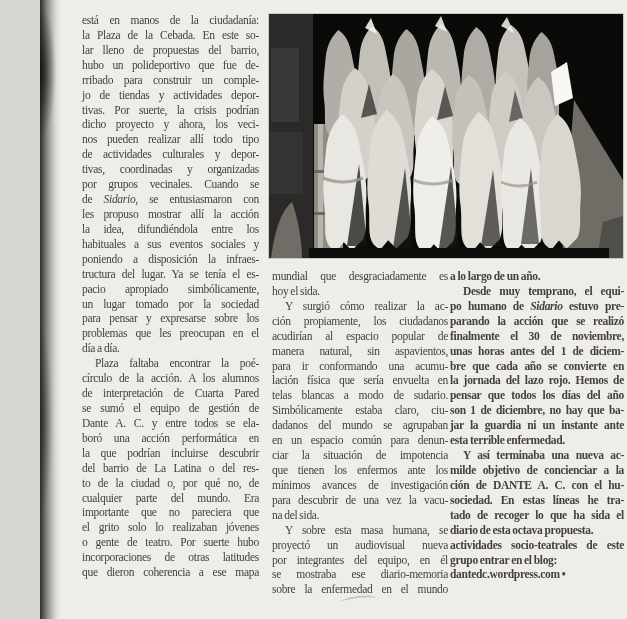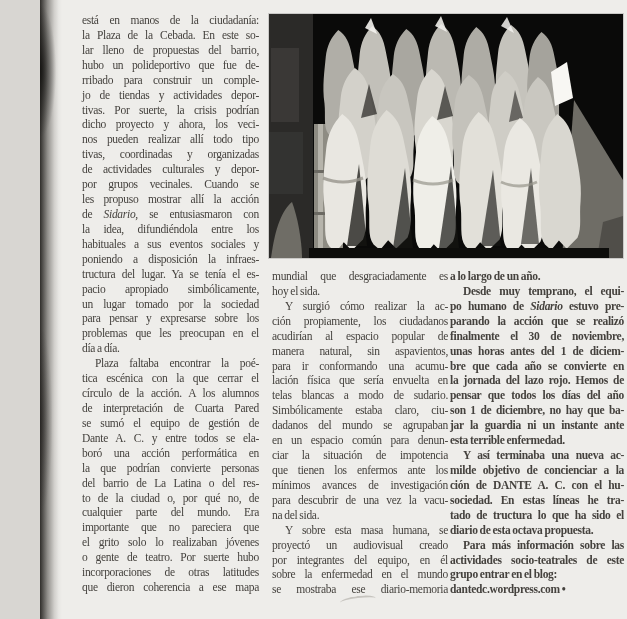--- a/index.html
+++ b/index.html
@@ -144,42 +144,41 @@
   <div class="col col-left" id="col-left">
       <div class="tline"><span>está en manos de la ciudadanía:</span></div>
       <div class="tline"><span>la Plaza de la Cebada. En este so-</span></div>
       <div class="tline"><span>lar lleno de propuestas del barrio,</span></div>
       <div class="tline"><span>hubo un polideportivo que fue de-</span></div>
       <div class="tline"><span>rribado para construir un comple-</span></div>
       <div class="tline"><span>jo de tiendas y actividades depor-</span></div>
       <div class="tline"><span>tivas. Por suerte, la crisis podrían</span></div>
       <div class="tline"><span>dicho proyecto y ahora, los veci-</span></div>
       <div class="tline"><span>nos pueden realizar allí todo tipo</span></div>
+      <div class="tline"><span>de actividades culturales y depor-</span></div>
       <div class="tline"><span>tivas, coordinadas y organizadas</span></div>
-      <div class="tline"><span>de actividades culturales y depor-</span></div>
       <div class="tline"><span>por grupos vecinales. Cuando se</span></div>
+      <div class="tline"><span>de </span><span class="it">Sidario</span><span>, se entusiasmaron con</span></div>
       <div class="tline"><span>les propuso mostrar allí la acción</span></div>
-      <div class="tline"><span>de </span><span class="it">Sidario</span><span>, se entusiasmaron con</span></div>
       <div class="tline"><span>la idea, difundiéndola entre los</span></div>
       <div class="tline"><span>habituales a sus eventos sociales y</span></div>
       <div class="tline"><span>poniendo a disposición la infraes-</span></div>
       <div class="tline"><span>tructura del lugar. Ya se tenía el es-</span></div>
       <div class="tline"><span>pacio apropiado simbólicamente,</span></div>
       <div class="tline"><span>un lugar tomado por la sociedad</span></div>
       <div class="tline"><span>para pensar y expresarse sobre los</span></div>
       <div class="tline"><span>problemas que les preocupan en el</span></div>
       <div class="tline end"><span>día a día.</span></div>
       <div class="tline ind"><span>Plaza faltaba encontrar la poé-</span></div>
-      <div class="tline"><span>tica escénica con la que cerrar el</span></div>
       <div class="tline"><span>círculo de la acción. A los alumnos</span></div>
       <div class="tline"><span>de interpretación de Cuarta Pared</span></div>
       <div class="tline"><span>se sumó el equipo de gestión de</span></div>
       <div class="tline"><span>Dante A. C. y entre todos se ela-</span></div>
       <div class="tline"><span>boró una acción performática en</span></div>
-      <div class="tline"><span>la que podrían convierte personas</span></div>
+      <div class="tline"><span>la que podrían incluirse descubrir</span></div>
       <div class="tline"><span>del barrio de La Latina o del res-</span></div>
       <div class="tline"><span>to de la ciudad o, por qué no, de</span></div>
       <div class="tline"><span>cualquier parte del mundo. Era</span></div>
       <div class="tline"><span>importante que no pareciera que</span></div>
       <div class="tline"><span>el grito solo lo realizaban jóvenes</span></div>
       <div class="tline"><span>o gente de teatro. Por suerte hubo</span></div>
       <div class="tline"><span>incorporaciones de otras latitudes</span></div>
       <div class="tline"><span>que dieron coherencia a ese mapa</span></div>
     </div>
   <div class="col col-middle" id="col-middle">
@@ -194,45 +193,44 @@
       <div class="tline"><span>telas blancas a modo de sudario.</span></div>
       <div class="tline"><span>Simbólicamente estaba claro, ciu-</span></div>
       <div class="tline"><span>dadanos del mundo se agrupaban</span></div>
       <div class="tline"><span>en un espacio común para denun-</span></div>
       <div class="tline"><span>ciar la situación de impotencia</span></div>
       <div class="tline"><span>que tienen los enfermos ante los</span></div>
       <div class="tline"><span>mínimos avances de investigación</span></div>
       <div class="tline"><span>para descubrir de una vez la vacu-</span></div>
       <div class="tline end"><span>na del sida.</span></div>
       <div class="tline ind"><span>Y sobre esta masa humana, se</span></div>
-      <div class="tline"><span>proyectó un audiovisual creado</span></div>
+      <div class="tline"><span>proyectó un audiovisual nueva</span></div>
       <div class="tline"><span>por integrantes del equipo, en él</span></div>
+      <div class="tline"><span>se mostraba ese diario-memoria</span></div>
       <div class="tline"><span>sobre la enfermedad en el mundo</span></div>
-      <div class="tline"><span>se mostraba ese diario-memoria</span></div>
     </div>
   <div class="col col-right" id="col-right">
       <div class="tline end"><span>a lo largo de un año.</span></div>
       <div class="tline ind"><span>Desde muy temprano, el equi-</span></div>
       <div class="tline"><span>po humano de </span><span class="it">Sidario</span><span> estuvo pre-</span></div>
       <div class="tline"><span>parando la acción que se realizó</span></div>
       <div class="tline"><span>finalmente el 30 de noviembre,</span></div>
       <div class="tline"><span>unas horas antes del 1 de diciem-</span></div>
       <div class="tline"><span>bre que cada año se convierte en</span></div>
       <div class="tline"><span>la jornada del lazo rojo. Hemos de</span></div>
       <div class="tline"><span>pensar que todos los días del año</span></div>
       <div class="tline"><span>son 1 de diciembre, no hay que ba-</span></div>
       <div class="tline"><span>jar la guardia ni un instante ante</span></div>
       <div class="tline end"><span>esta terrible enfermedad.</span></div>
       <div class="tline ind"><span>Y así terminaba una nueva ac-</span></div>
       <div class="tline"><span>milde objetivo de concienciar a la</span></div>
       <div class="tline"><span>ción de DANTE A. C. con el hu-</span></div>
       <div class="tline"><span>sociedad. En estas líneas he tra-</span></div>
-      <div class="tline"><span>tado de tructura lo que ha sido el</span></div>
+      <div class="tline"><span>tado de recoger lo que ha sida el</span></div>
       <div class="tline end"><span>diario de esta octava propuesta.</span></div>
-      <div class="tline ind"><span>Para más información sobre las</span></div>
       <div class="tline"><span>actividades socio-teatrales de este</span></div>
       <div class="tline end"><span>grupo entrar en el blog:</span></div>
       <div class="tline end"><span>dantedc.wordpress.com •</span></div>
     </div>
 
   <div class="pagenum">89</div>
   <div class="issue-date">Febrero 2013</div>
   <div class="scratch"></div>
 
 </div>

